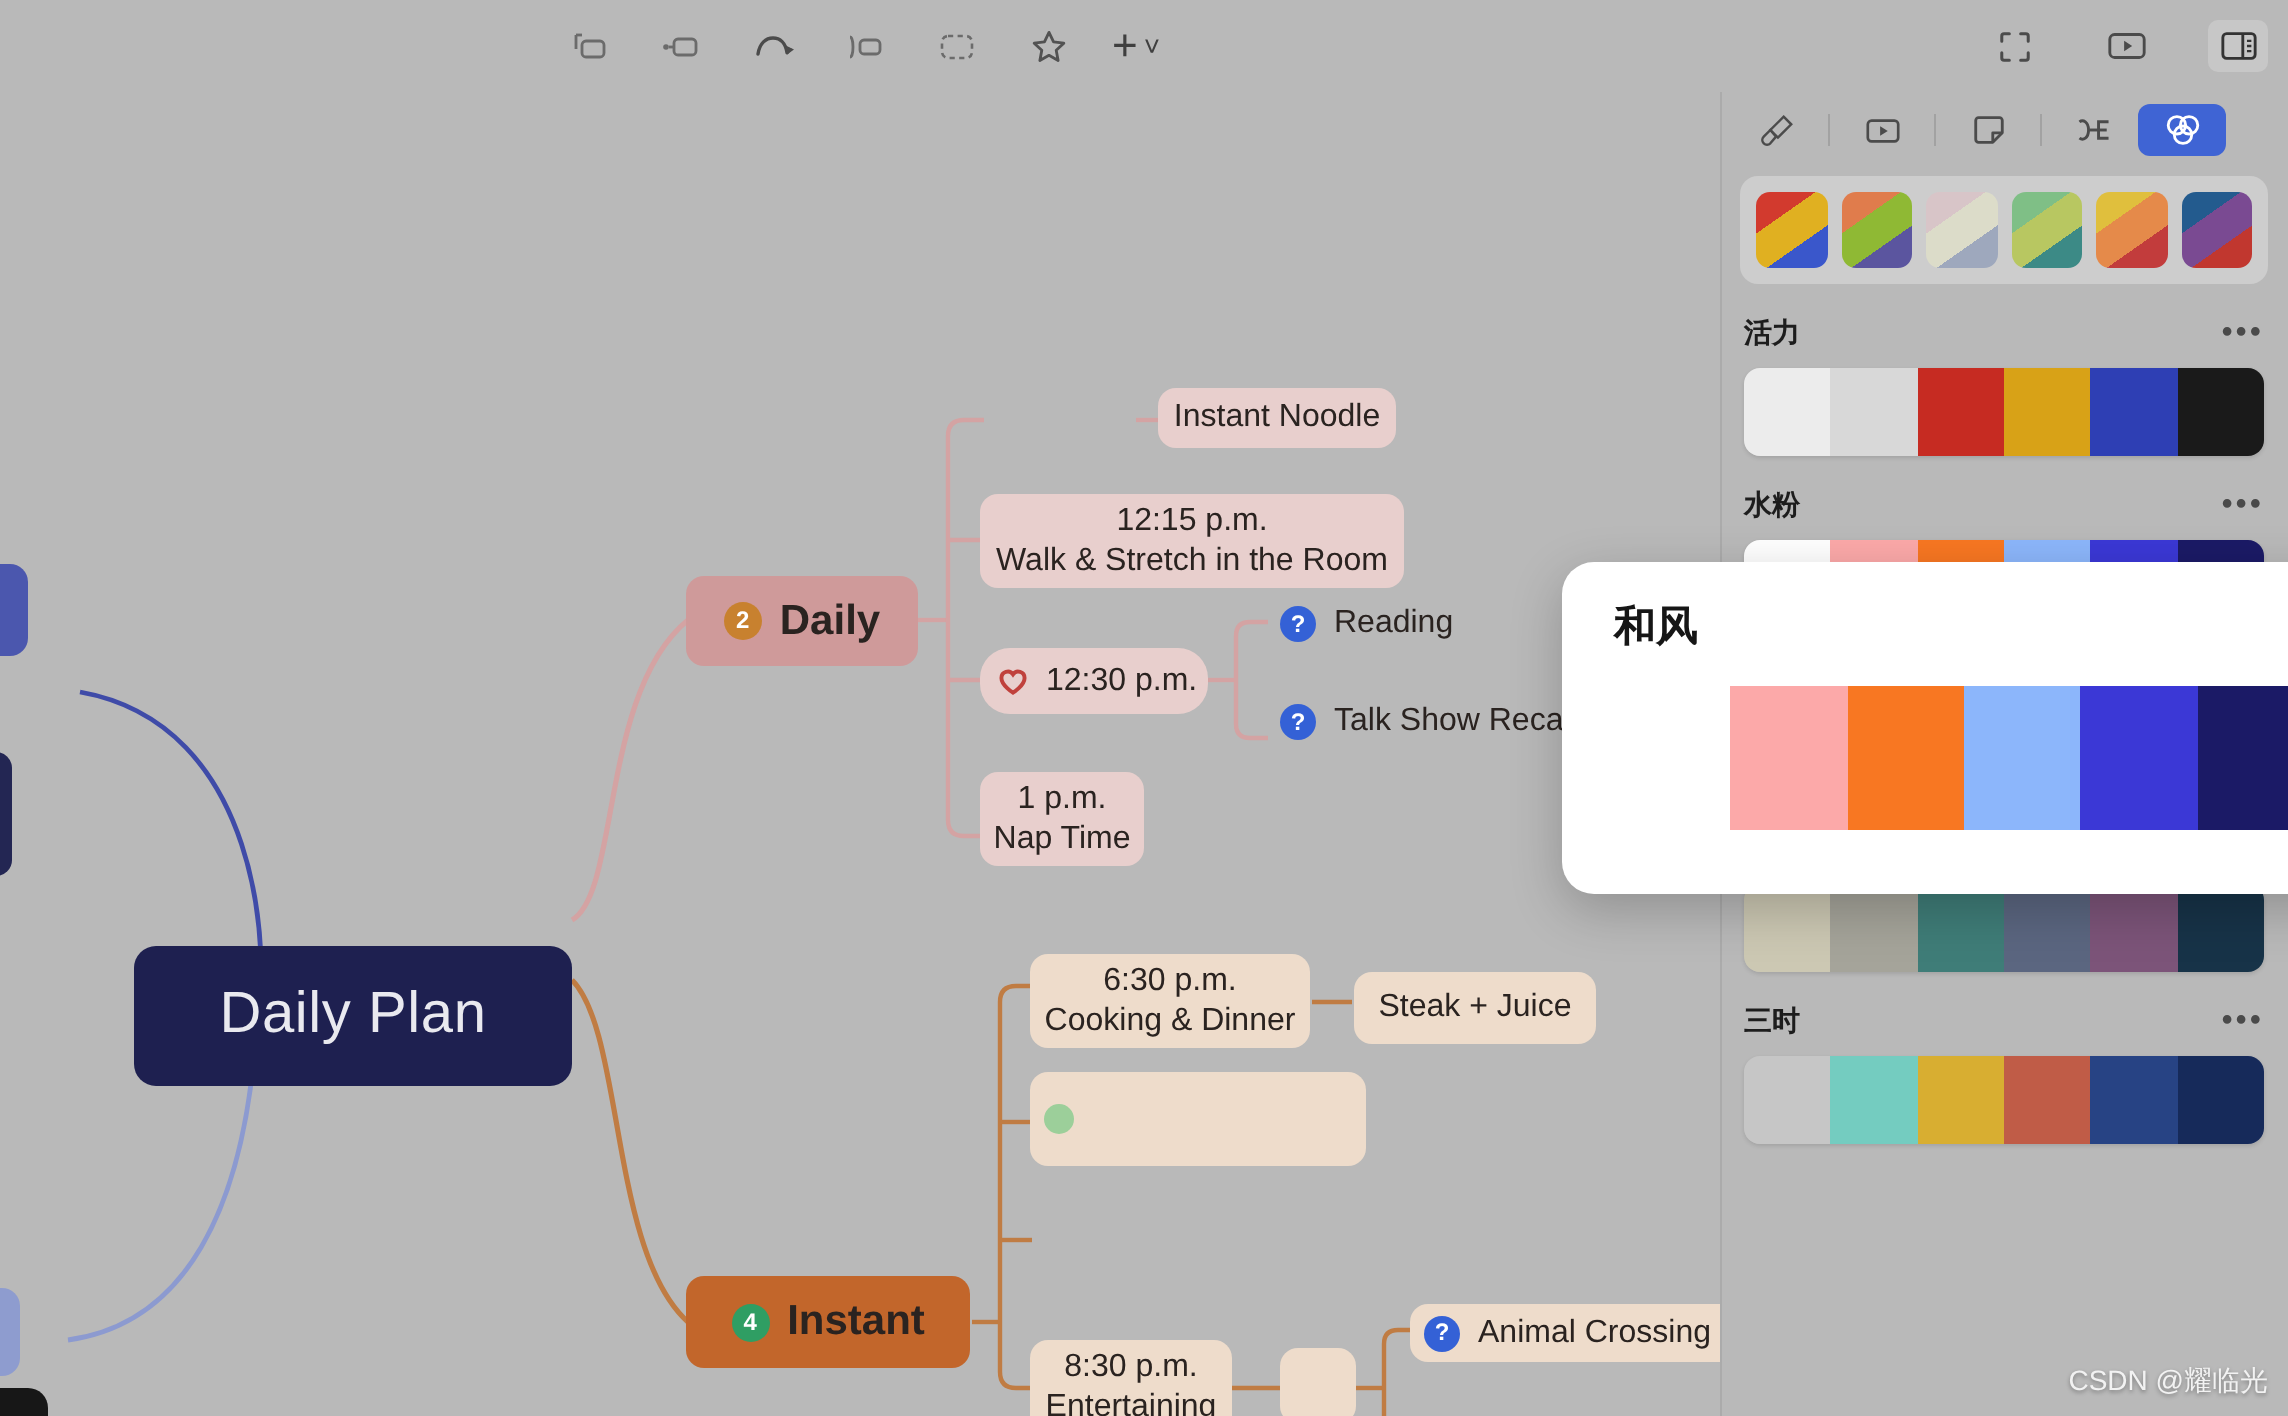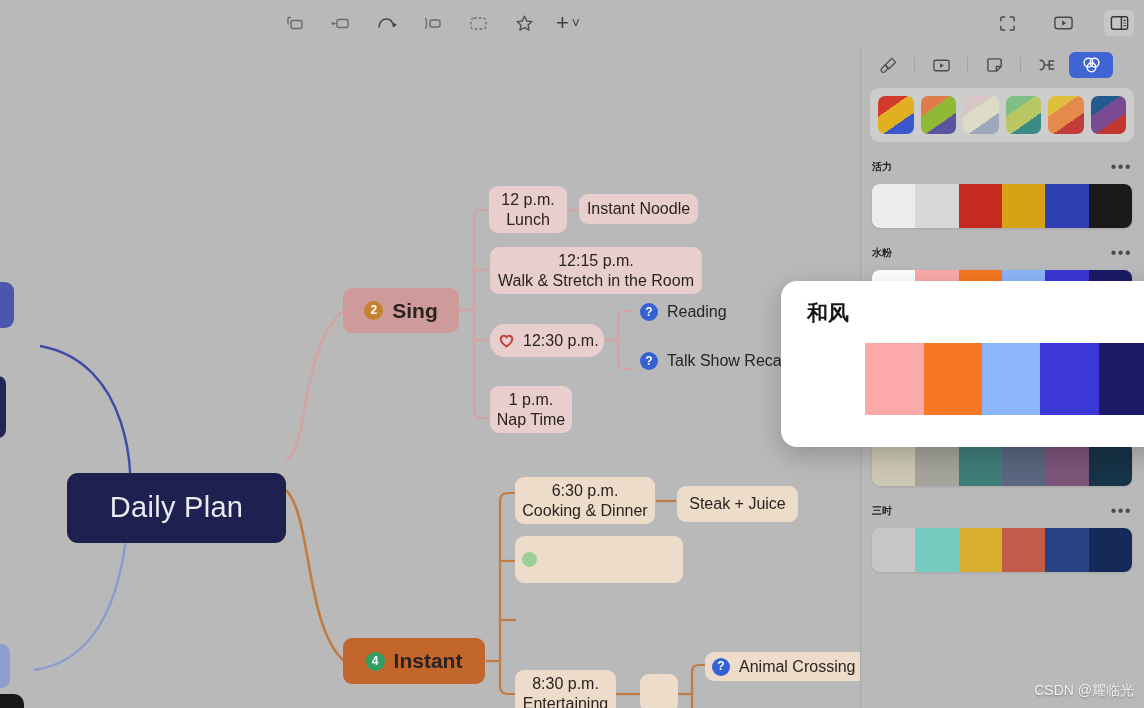--- a/index.html
+++ b/index.html
@@ -84,21 +84,21 @@
     margin:4px 10px 0 10px;background:#cdcdcd;border-radius:9px;
     padding:8px;display:flex;gap:7px;justify-content:space-between;
   }
   .grad-sw{width:36px;height:38px;border-radius:7px;}
 
   .theme-row{margin:14px 12px 0 12px;}
   .theme-head{
     display:flex;align-items:center;justify-content:space-between;
     height:22px;margin-bottom:6px;
   }
-  .theme-name{font-size:10px;color:#1d1d1d;font-weight:700;}
+  .theme-name{font-size:14px;color:#1d1d1d;font-weight:700;}
   .dots{color:#4a4a4a;font-size:16px;letter-spacing:1.5px;cursor:pointer;line-height:1;}
   .swatch-bar{
     display:flex;height:44px;border-radius:8px;overflow:hidden;
     box-shadow:0 1px 2px rgba(0,0,0,.12);
   }
   .swatch-bar span{flex:1;display:block;}
 
   
   #preview-popup{
     position:absolute;left:781px;top:281px;width:400px;height:166px;
@@ -235,27 +235,23 @@
   <div class="node" style="left:-18px;top:330px;width:24px;height:62px;background:#232653;border-radius:8px;"></div>
   <div class="node" style="left:-24px;top:598px;width:34px;height:44px;background:#8e9ccf;border-radius:9px;"></div>
   <div class="node" style="left:-20px;top:648px;width:44px;height:40px;background:#171717;border-radius:10px;"></div>
 
   <div class="node" id="root-node">
     <span class="ntext">Daily Plan</span>
   </div>
 
   <div class="node lvl1" style="left:343px;top:242px;width:116px;height:45px;background:#cf9a9a;">
     <span class="badge" style="background:#c8812f;">2</span>
-    <span class="ntext">Sing</span>
-  </div>
-
-  <div class="node lvl2" style="left:489px;top:140px;width:78px;height:47px;">
-    <span class="ntext">12 p.m.
-Lunch</span>
-  </div>
+    <span class="ntext">Daily</span>
+  </div>
+
   <div class="node lvl2" style="left:579px;top:148px;width:119px;height:30px;">
     <span class="ntext">Instant Noodle</span>
   </div>
 
   <div class="node lvl2" style="left:490px;top:201px;width:212px;height:47px;">
     <span class="ntext">12:15 p.m.
 Walk &amp; Stretch in the Room</span>
   </div>
 
   <div class="node lvl2" style="left:490px;top:278px;width:114px;height:33px;justify-content:flex-start;padding-left:8px;border-radius:15px;">

